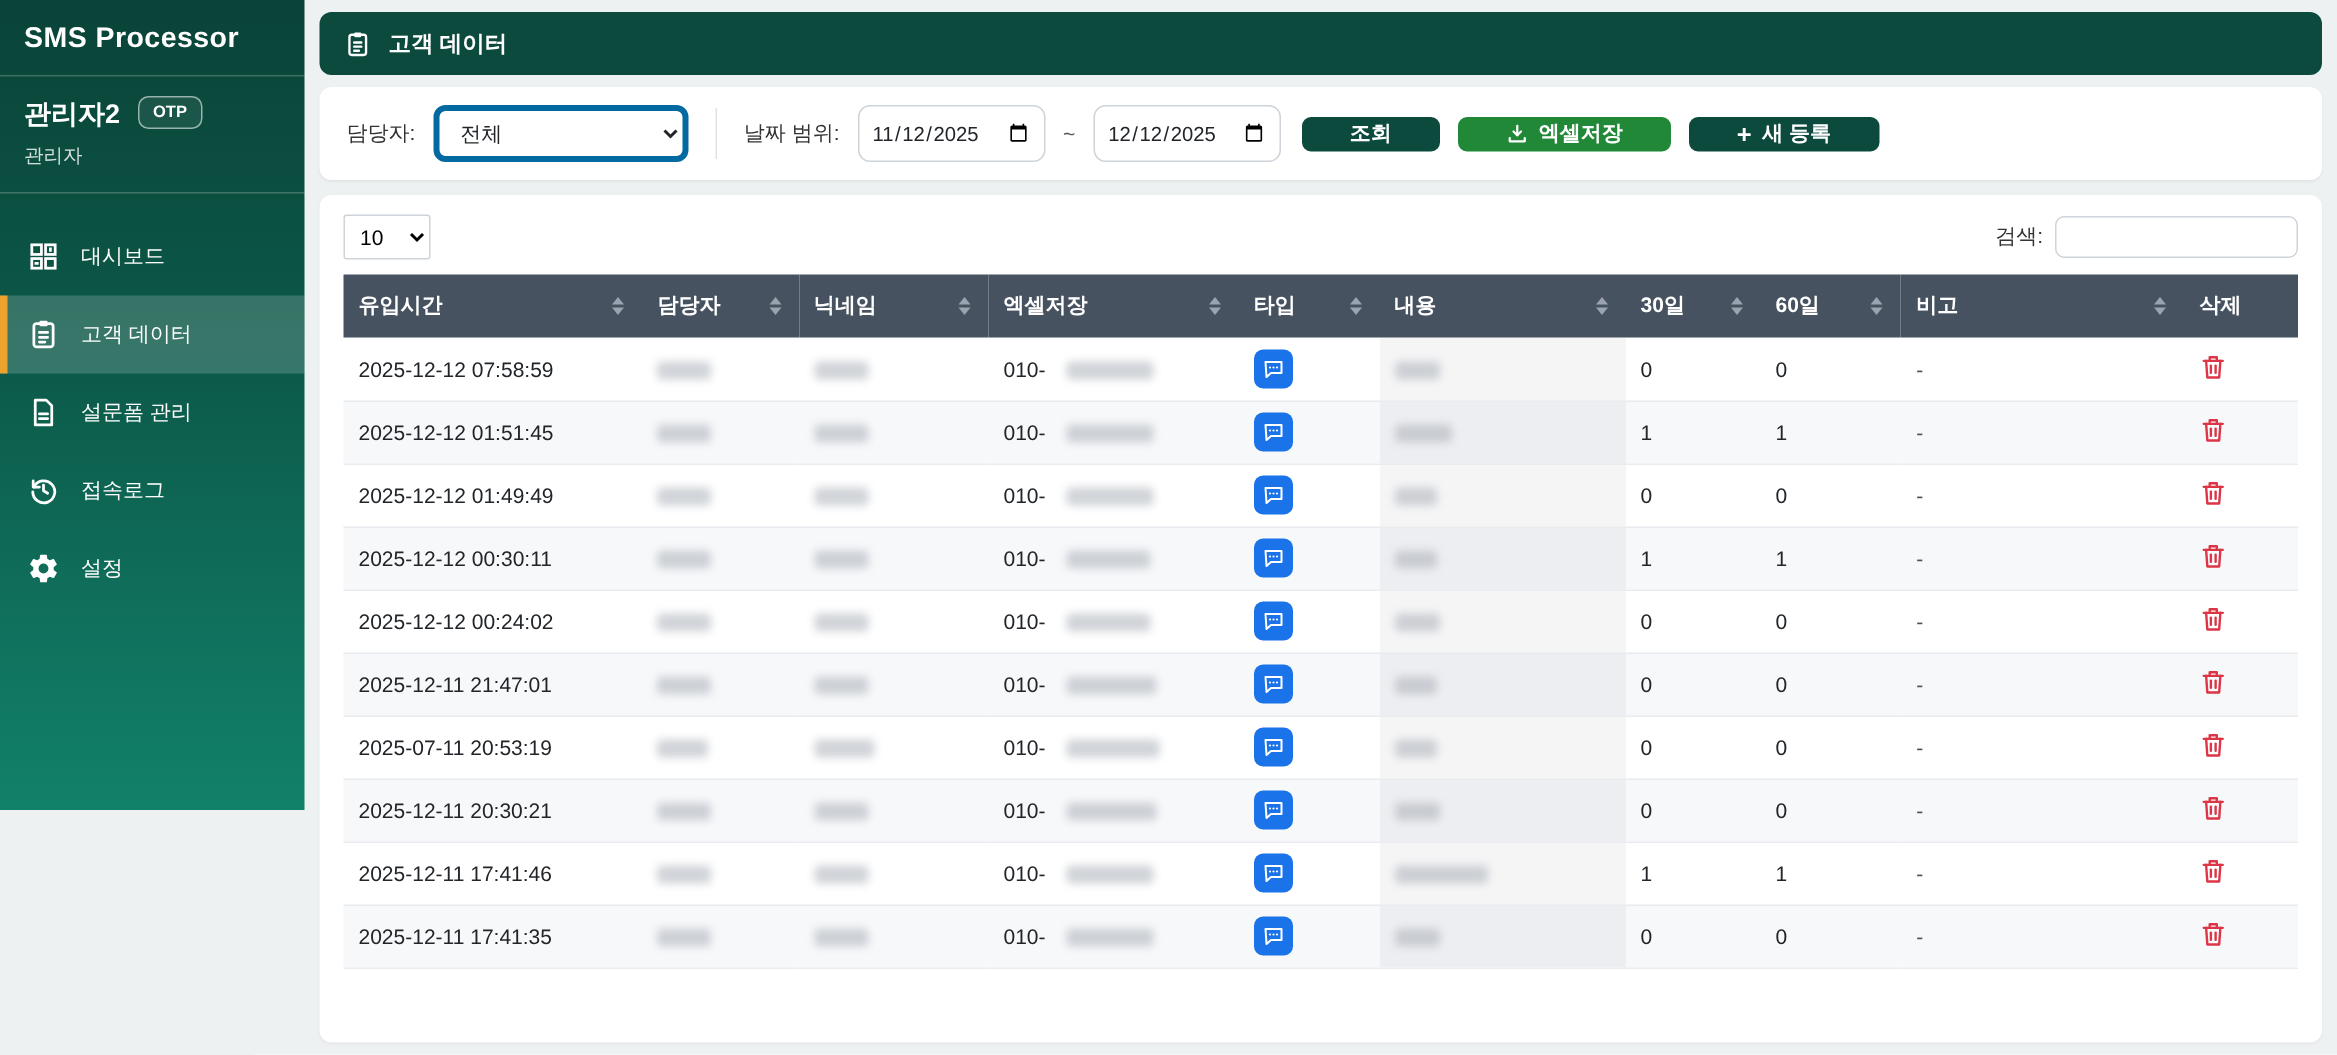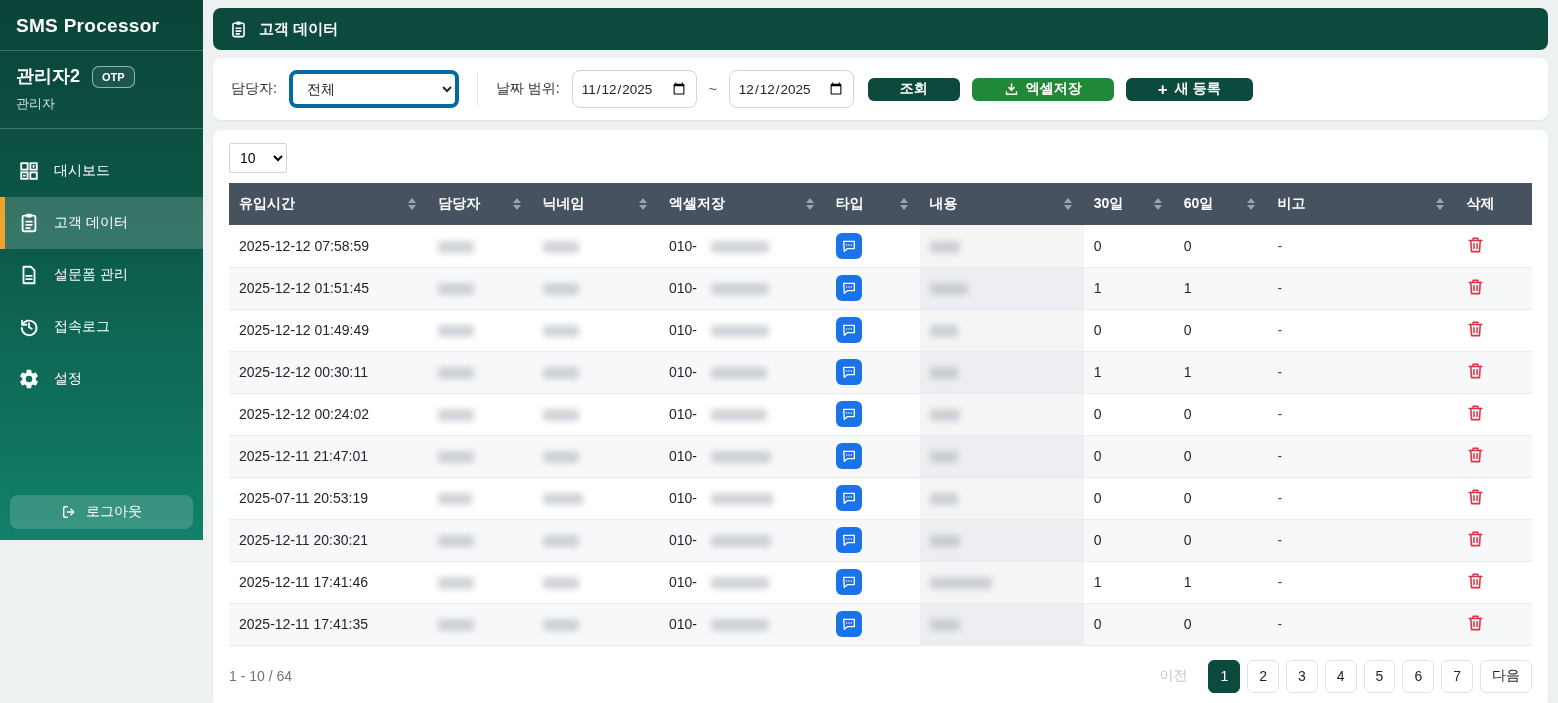--- a/index.html
+++ b/index.html
@@ -15,21 +15,21 @@
   .sidebar {
     width:203px; min-width:203px; height:540px;
     background:linear-gradient(180deg,#0a4338 0%, #0c5a49 45%, #12816a 100%);
     color:#fff; display:flex; flex-direction:column; position:relative;
   }
   .logo {
     padding:15px 16px 13px; font-size:19px; font-weight:bold; letter-spacing:.3px;
     border-bottom:1px solid rgba(255,255,255,.22);
   }
   .user-section { padding:13px 16px 15px; border-bottom:1px solid rgba(255,255,255,.22); }
-  .user-row { display:flex; align-items:flex-end; gap:12px; }
+  .user-row { display:flex; align-items:flex-start; gap:12px; }
   .user-name { font-size:18px; font-weight:bold; }
   .otp-badge {
     font-size:11px; font-weight:bold; padding:4px 9px; border-radius:7px;
     border:1px solid rgba(255,255,255,.55); background:rgba(255,255,255,.07);
   }
   .user-role { margin-top:7px; font-size:13px; color:rgba(255,255,255,.82); }
   .menu { margin-top:16px; display:flex; flex-direction:column; }
   .menu-item {
     display:flex; align-items:center; gap:14px; padding:15px 18px;
     font-size:14px; cursor:pointer; border-left:5px solid transparent; padding-left:13px;
@@ -189,30 +189,20 @@
 
   <div class="menu-item">
     <span class="mi-icon">
           <svg viewBox="0 0 24 24" fill="#fff">
             <path d="M19.4 13c.04-.33.06-.66.06-1s-.02-.67-.06-1l2.1-1.64a.5.5 0 0 0 .12-.64l-2-3.46a.5.5 0 0 0-.6-.22l-2.48 1c-.52-.4-1.09-.73-1.7-.98l-.38-2.64A.49.49 0 0 0 14 2h-4c-.25 0-.45.18-.48.42l-.38 2.64c-.61.25-1.18.58-1.7.98l-2.48-1a.5.5 0 0 0-.6.22l-2 3.46a.5.5 0 0 0 .12.64L4.6 11c-.04.33-.06.66-.06 1s.02.67.06 1l-2.1 1.64a.5.5 0 0 0-.12.64l2 3.46c.12.22.38.3.6.22l2.48-1c.52.4 1.09.73 1.7.98l.38 2.64c.03.24.23.42.48.42h4c.25 0 .45-.18.48-.42l.38-2.64c.61-.25 1.18-.58 1.7-.98l2.48 1c.22.08.48 0 .6-.22l2-3.46a.5.5 0 0 0-.12-.64L19.4 13zM12 15.6a3.6 3.6 0 1 1 0-7.2 3.6 3.6 0 0 1 0 7.2z"></path>
           </svg>
         </span>
     <span class="mi-label">설정</span>
   </div>
 </nav>
-  <button class="logout">
-    <span class="mi-icon" style="width:16px;height:16px">
-        <svg viewBox="0 0 24 24" fill="none" stroke="#fff" stroke-width="2.2" stroke-linecap="round" stroke-linejoin="round">
-          <path d="M9.5 4H6a2 2 0 0 0-2 2v12a2 2 0 0 0 2 2h3.5"></path>
-          <path d="M15 8l4 4-4 4"></path>
-          <path d="M19 12H9.5"></path>
-        </svg>
-      </span>
-    <span>로그아웃</span>
-  </button>
 </aside>
 
 <main class="main">
   <div class="title-bar">
     <span style="display:inline-flex">
         <svg viewBox="0 0 24 24" fill="none" stroke="#fff" stroke-width="2" stroke-linecap="round" stroke-linejoin="round">
           <rect x="5" y="4" width="14" height="17" rx="2"></rect>
           <rect x="9" y="2" width="6" height="4" rx="1" fill="#fff" stroke="none"></rect>
           <path d="M9 10.5h6M9 14h6M9 17.5h4"></path>
         </svg>
@@ -245,20 +235,24 @@
       <span class="plus-glyph">+</span>
       <span>새 등록</span>
     </button>
   </div>
 
   <div class="table-card">
     <div class="controls">
       <select class="pagesize-select">
         <option>10</option>
       </select>
+      <div class="search-wrap">
+        <span>검색:</span>
+        <input type="text" class="search-input" value="" style="">
+      </div>
     </div>
     <table>
       <colgroup>
         <col style="width:15.3%">
           <col style="width:8%">
           <col style="width:9.7%">
           <col style="width:12.8%">
         <col style="width:7.2%">
           <col style="width:12.6%">
           <col style="width:6.9%">
@@ -671,28 +665,14 @@
                   <path d="M9 7V4h6v3"></path>
                   <path d="M6 7l1 14h10l1-14"></path>
                   <path d="M10 11v6"></path>
                   <path d="M14 11v6"></path>
                 </svg>
               </button>
     </td>
   </tr>
 </tbody>
     </table>
-    <div class="tfooter">
-      <span class="info">1 - 10 / 64</span>
-      <div class="pagination" id="pagination">
-          <span class="page-btn page-prev">이전</span>
-          <button class="page-btn active">1</button>
-          <button class="page-btn">2</button>
-          <button class="page-btn">3</button>
-          <button class="page-btn">4</button>
-          <button class="page-btn">5</button>
-          <button class="page-btn">6</button>
-          <button class="page-btn">7</button>
-          <button class="page-btn">다음</button>
-        </div>
-    </div>
   </div>
 </main>
 
 </body></html>

